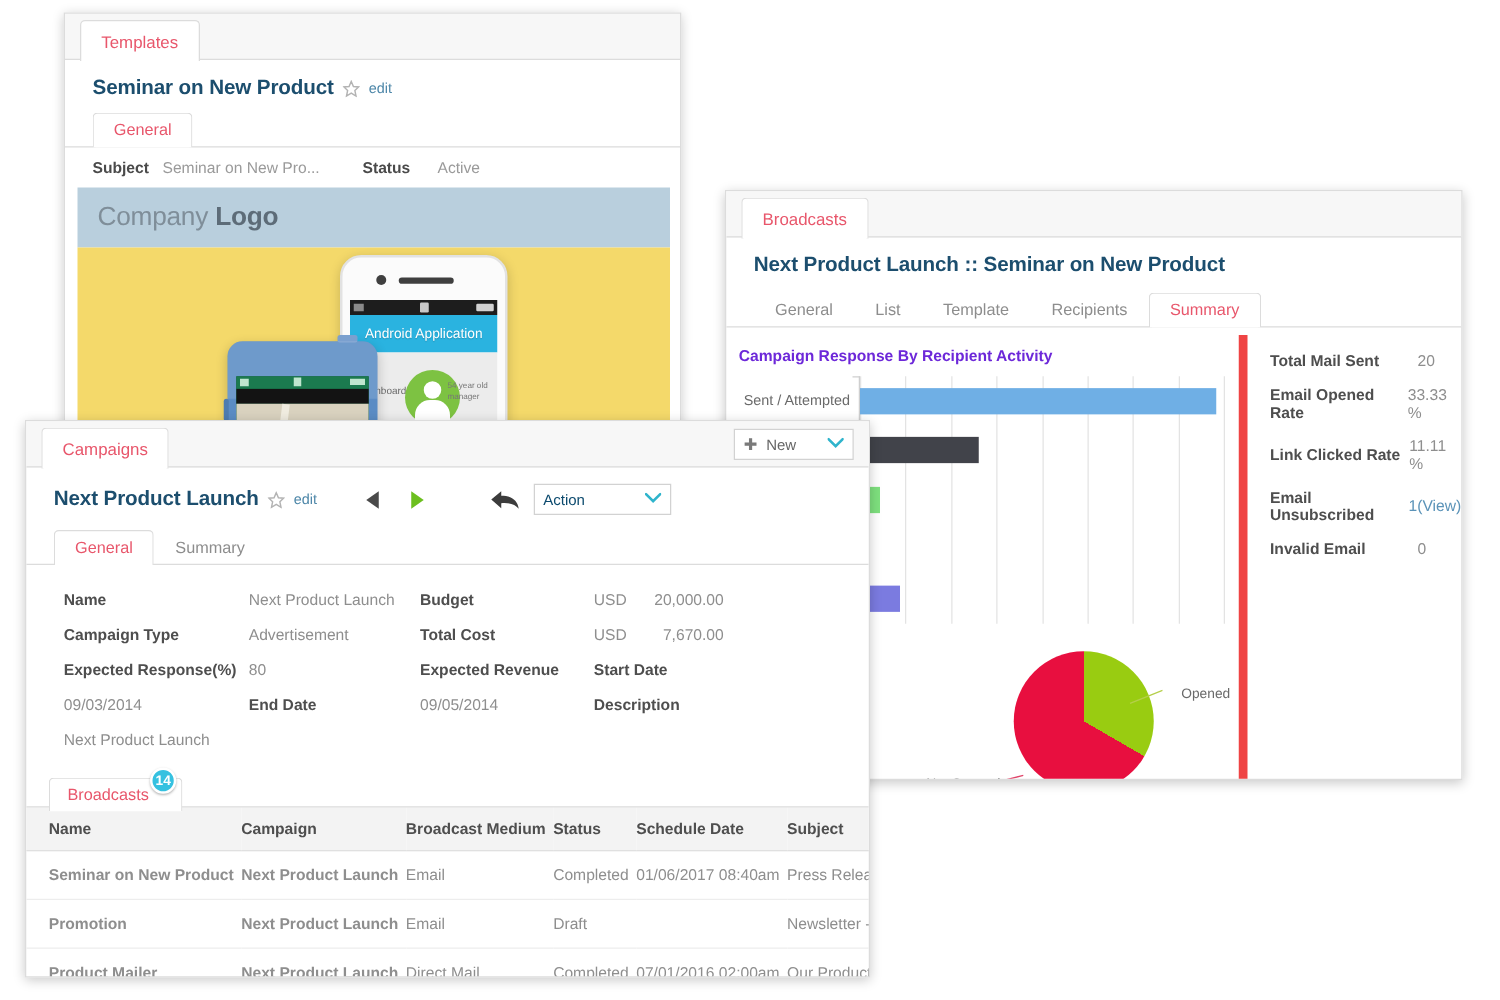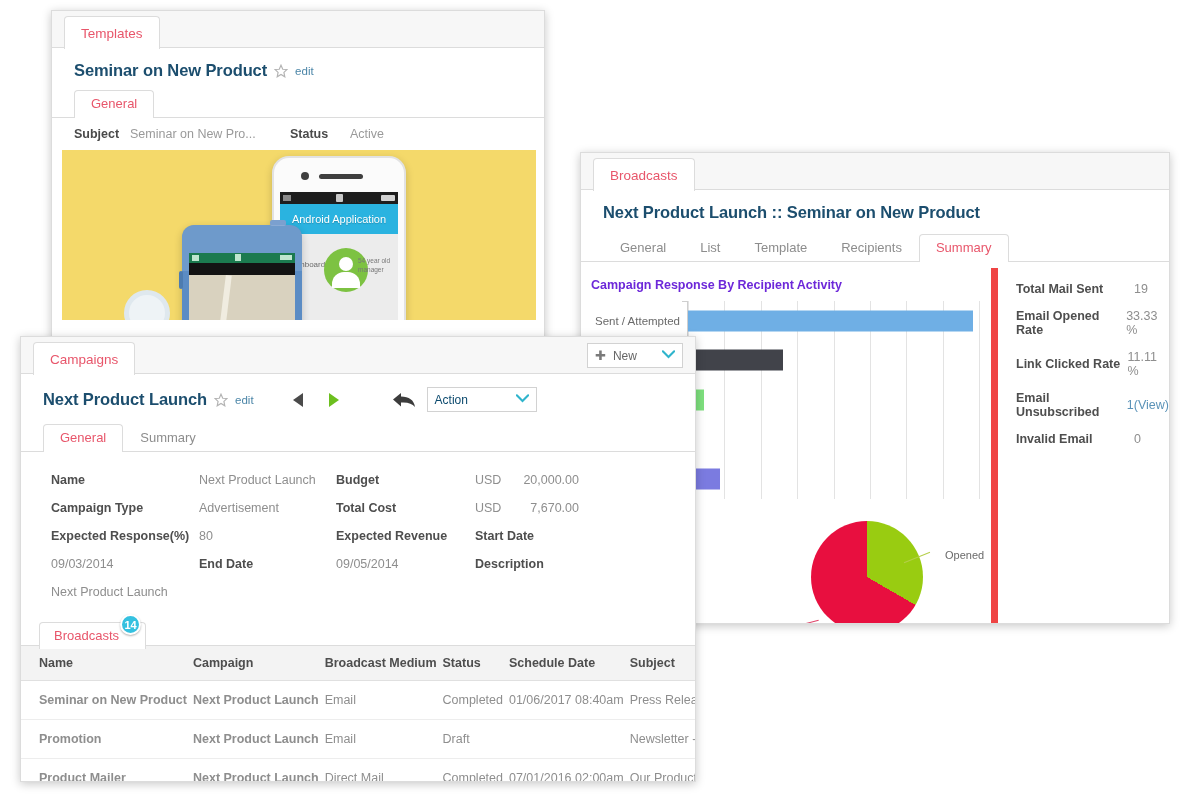--- a/index.html
+++ b/index.html
@@ -324,20 +324,26 @@
       <a class="edit-link" href="#">edit</a>
     </div>
     <div class="subtabs">
       <div class="subtab active">General</div>
     </div>
     <div class="tpl-fields">
       <span class="tpl-lbl" style="width:56px">Subject</span>
       <span class="tpl-val" style="width:160px">Seminar on New Pro...</span>
       <span class="tpl-lbl" style="width:60px">Status</span>
       <span class="tpl-val">Active</span>
+    </div>
+    <div class="tpl-banner">
+      <div class="tpl-banner-text">
+        <span>Company</span>
+        <b>Logo</b>
+      </div>
     </div>
     <div class="tpl-hero">
       <div class="headphone"></div>
 
       <div class="ph-white">
         <div class="cam"></div>
         <div class="speaker"></div>
         <div class="screen">
           <div class="statusbar">
             <span class="sb-l"></span>
@@ -434,21 +440,21 @@
           <div class="pie" id="pie" style="background: conic-gradient(rgb(153, 204, 17) 0deg, rgb(153, 204, 17) 119.99deg, rgb(232, 15, 63) 119.99deg, rgb(232, 15, 63) 360deg);"></div>
           <div class="pie-lbl" id="pie-lbl-0" style="left:352px; top:30px;">Opened</div>
           <div class="leader" style="left:322px; top:38px; width:28px; background:#b5cf4a; transform:rotate(-22deg);"></div>
           <div class="pie-lbl" id="pie-lbl-1" style="left:148px; top:102px;">Not Opened</div>
           <div class="leader" style="left:212px; top:104px; width:26px; background:#e0456a; transform:rotate(-14deg);"></div>
         </div>
       </div>
       <div class="stats-col">
         <div class="stat-row">
           <span class="stat-lbl">Total Mail Sent</span>
-          <span class="stat-val">19</span>
+          <span class="stat-val">20</span>
         </div>
         <div class="stat-row">
           <span class="stat-lbl">Email Opened Rate</span>
           <span class="stat-val">33.33 %</span>
         </div>
         <div class="stat-row">
           <span class="stat-lbl">Link Clicked Rate</span>
           <span class="stat-val">11.11 %</span>
         </div>
         <div class="stat-row">

